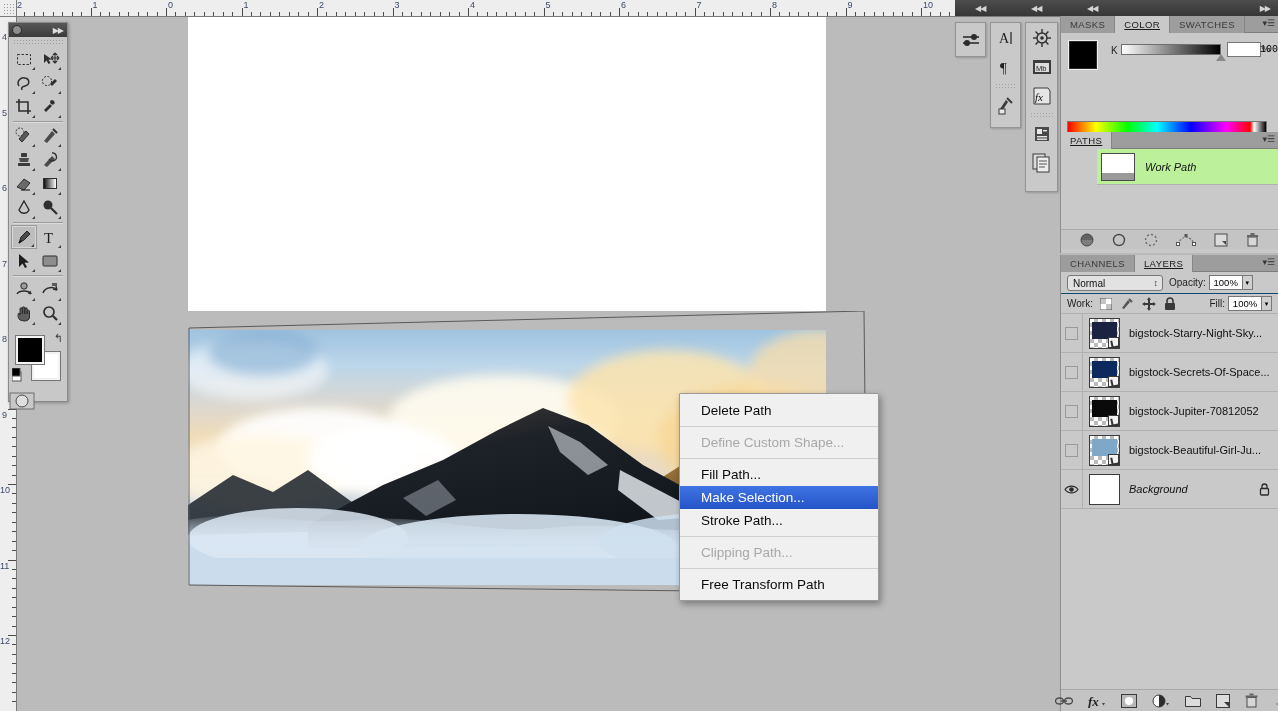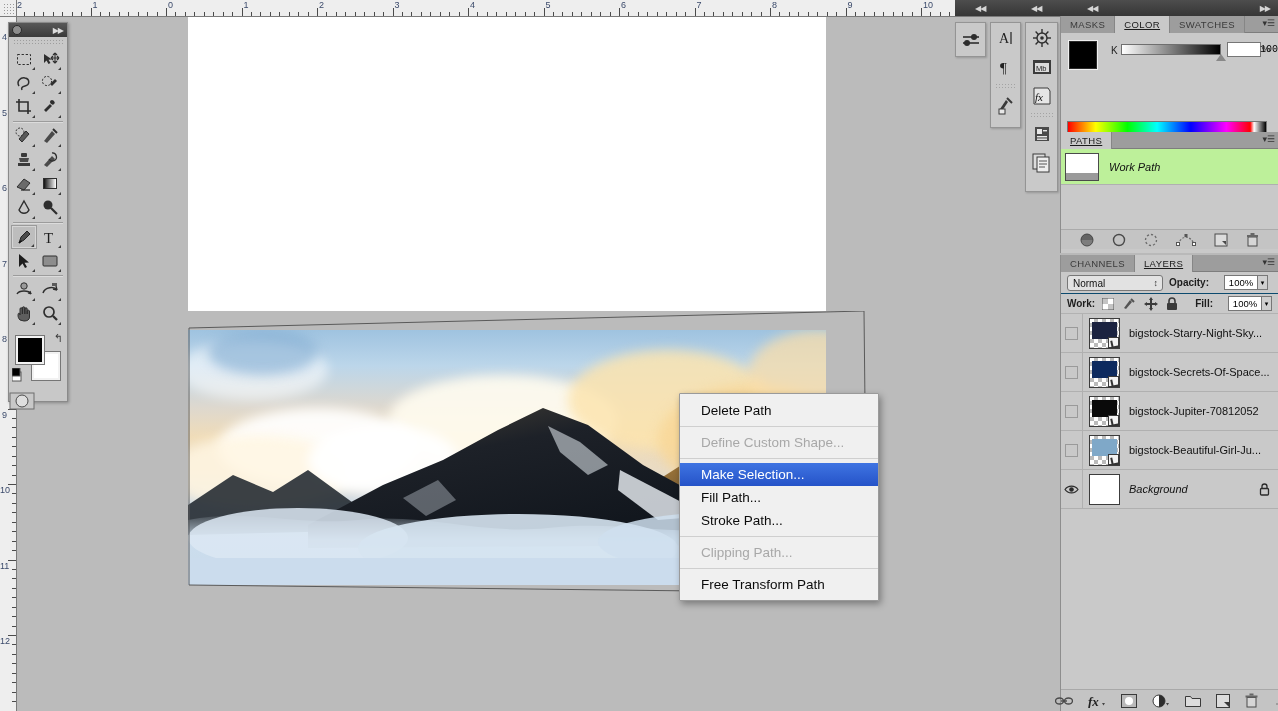--- a/index.html
+++ b/index.html
@@ -222,24 +222,24 @@
     border-bottom:1px solid #0c4a6e;
   }
   .lay-select {
     width:96px; height:16px; background:#e2e2e2; border:1px solid #777;
     border-radius:3px; font-size:10px; line-height:15px; padding-left:5px;
     position:relative; color:#111;
   }
   .lay-select:after {
     content:'\2195'; position:absolute; right:4px; top:0px; font-size:9px; color:#333;
   }
-  .lbl { font-size:10px; color:#1d1d1d; margin-left:6px;font-weight:bold; }
+  .lbl { font-size:10px; color:#1d1d1d; margin-left:6px; }
   .numbox {
     width:34px; height:15px; background:#fff; border:1px solid #777;
-    font-size:9.5px; text-align:center; line-height:14px; margin-left:15px;
+    font-size:9.5px; text-align:center; line-height:14px; margin-left:3px;
   }
   .spin { width:10px; height:15px; background:#cfcfcf; border:1px solid #777;
           border-left:none; font-size:7px; text-align:center; line-height:13px; }
   .lock-row {
     height:20px; display:flex; align-items:center; padding:0 6px;
     border-bottom:1px solid #b2b2b2;
   }
   .layer-list { height:256px; overflow:hidden; background:#c9c9c9; }
   .layer-row {
     display:flex; align-items:center; height:39px;
@@ -1012,21 +1012,21 @@
       <div class="cp-pct">%</div>
       <div class="cp-ramp"></div>
     </div>
   </div>
 
   <div class="panel-group" style="top:132px; height:121px;">
     <div class="tabstrip" id="pathsTabs">
       <div class="pmenu">▾☰</div>
     <div class="ptab active">PATHS</div>
       </div>
-    <div class="panel-body" style="height:80px;" id="pathsList">
+    <div class="panel-body" style="height:80px;margin-left:36px;" id="pathsList">
         <div class="path-row sel">
           <div class="path-thumb"></div>
           <div class="path-name">Work Path</div>
         </div>
       </div>
     <div class="panel-foot">
       <span>
         <svg width="14" height="14" viewBox="0 0 14 14">
             <circle cx="7" cy="7" r="6" fill="#7d7d7d" stroke="#4a4a4a"></circle>
             <path d="M1,7 a6,6 0 0,1 12,0 Z" fill="#3d3d3d" opacity=".4"></path>
@@ -1233,22 +1233,22 @@
         </svg>
       </span>
     </div>
   </div>
 
   <div class="ctxmenu" id="ctxMenu">
       <div class="ctxitem">Delete Path</div>
       <div class="ctxsep"></div>
       <div class="ctxitem disabled">Define Custom Shape...</div>
       <div class="ctxsep"></div>
+      <div class="ctxitem">Fill Path...</div>
       <div class="ctxitem hl">Make Selection...</div>
-      <div class="ctxitem">Fill Path...</div>
       <div class="ctxitem">Stroke Path...</div>
       <div class="ctxsep"></div>
       <div class="ctxitem disabled">Clipping Path...</div>
       <div class="ctxsep"></div>
       <div class="ctxitem">Free Transform Path</div>
     </div>
 
 </div>
 
 </body></html>

